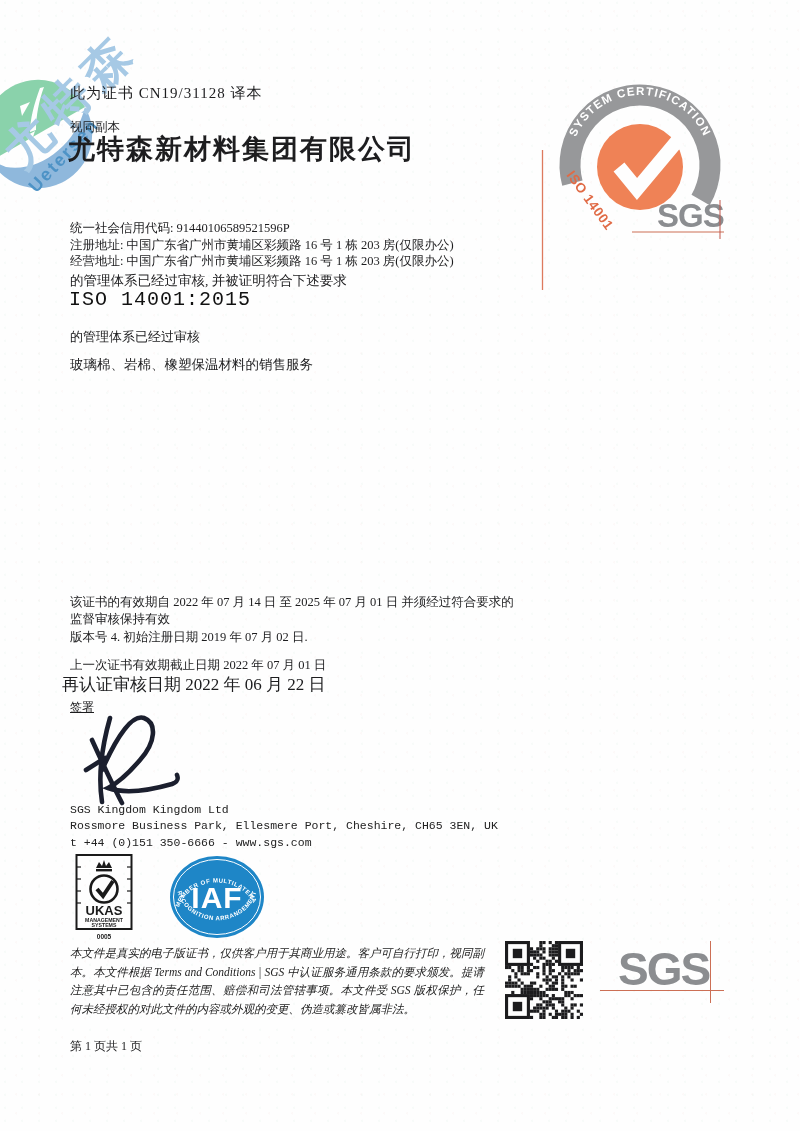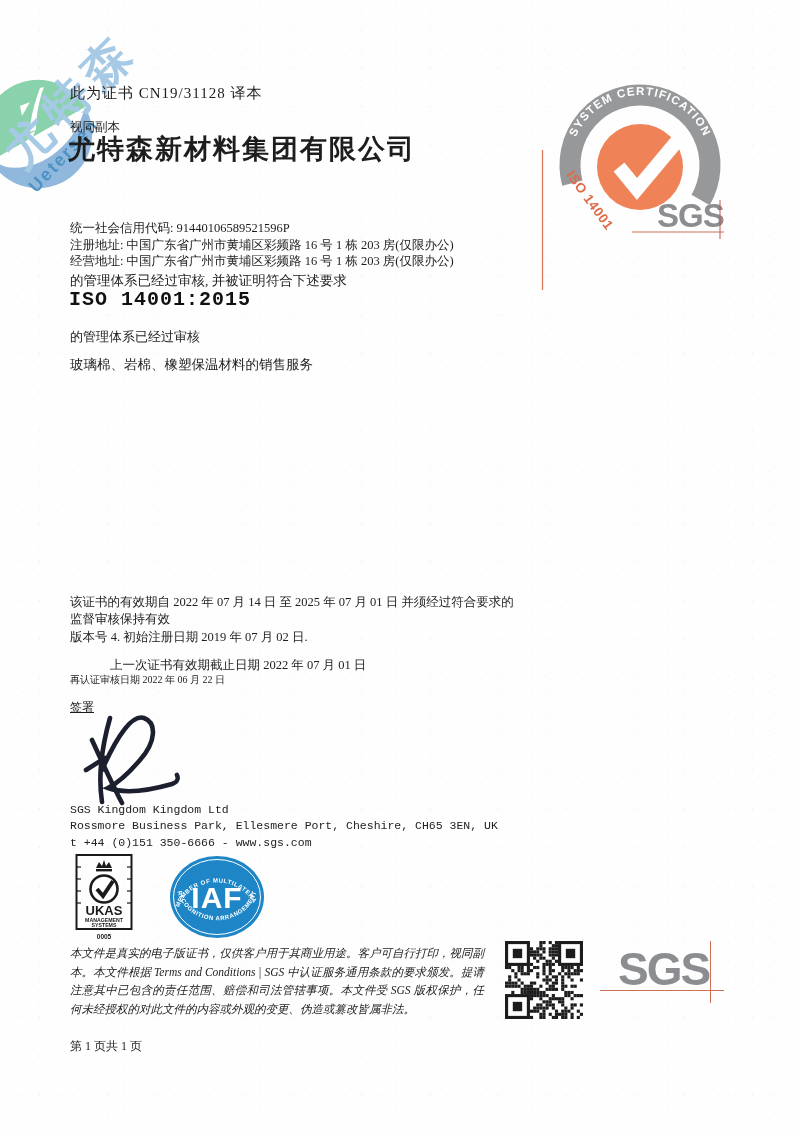--- a/index.html
+++ b/index.html
@@ -46,29 +46,29 @@
     font-size:27px;font-weight:bold;line-height:1.23;letter-spacing:2px;
   }
   .small-line{font-size:12.5px;line-height:1.3;}
   .credit{left:70px;top:220px;}
   .regaddr{left:70px;top:237px;}
   .opaddr{left:70px;top:253px;}
   .audit{left:70px;top:272px;font-size:13.5px;}
   .standard{
     left:69px;top:288px;
     font-family:"Liberation Mono","DejaVu Sans Mono",monospace;
-    font-size:20px;letter-spacing:1px;font-weight:bold;color:#111;
+    font-size:20px;letter-spacing:1px;font-weight:normal;color:#111;
   }
   .scope-intro{left:70px;top:328px;font-size:13px;}
   .scope{left:70px;top:356px;font-size:13.5px;}
 
   .validity{left:70px;top:594px;width:452px;font-size:12.5px;line-height:1.35;}
   .version{left:70px;top:629px;font-size:12.5px;}
-  .prev-exp{left:70px;top:657px;font-size:12.5px;margin-left:40px;}
-  .recert{left:70px;top:673px;font-size:10px;}
+  .prev-exp{left:70px;top:657px;font-size:12.5px;}
+  .recert{left:62px;top:673px;font-size:17px;}
   .signed{left:70px;top:699px;font-size:12px;text-decoration:underline;}
 
   .issuer{
     left:70px;top:802px;
     font-family:"Liberation Mono","DejaVu Sans Mono",monospace;
     font-size:11.5px;line-height:1.42;color:#222;
     white-space:nowrap;
   }
   .disclaimer{
     left:70px;top:944px;width:414px;

